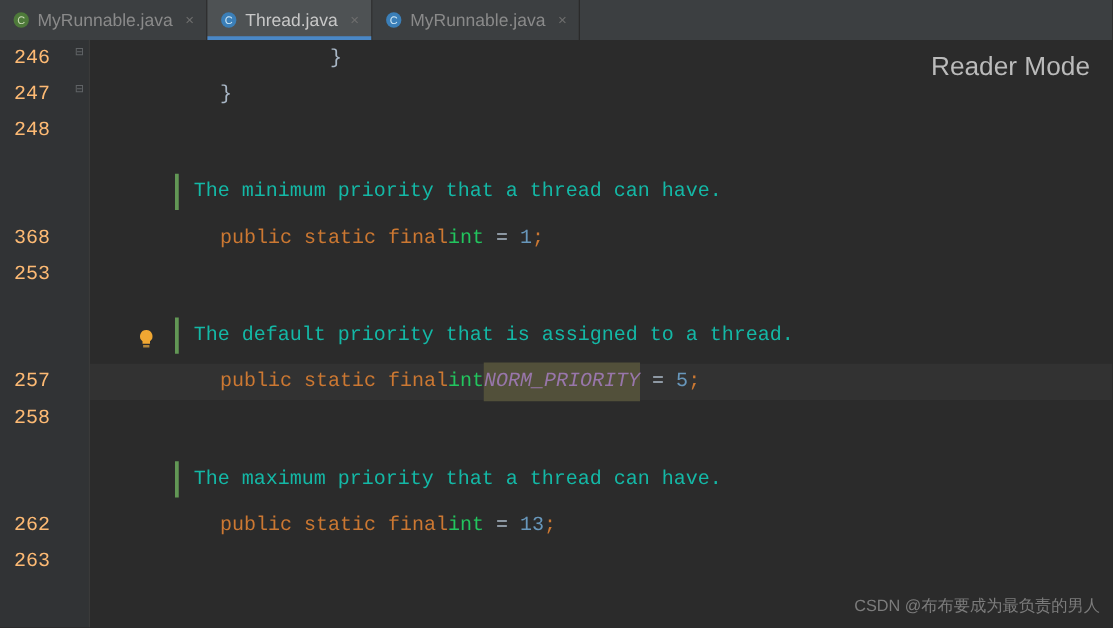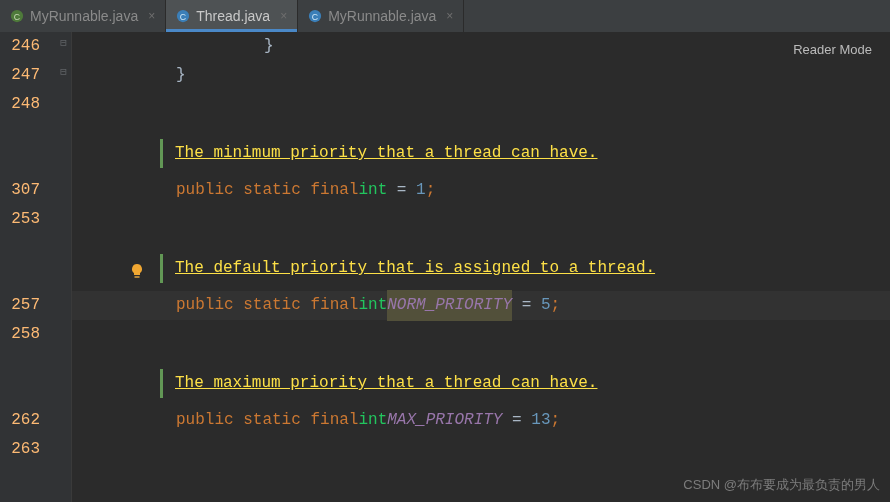--- a/index.html
+++ b/index.html
@@ -47,21 +47,21 @@
     .tab-close {
       color: #6e6e6e;
       font-size: 12px;
       margin-left: 4px;
     }
     .reader-mode {
       position: absolute;
       right: 18px;
       top: 42px;
       color: #bbbbbb;
-      font-size: 13px;
+      font-size: 21px;
     }
     .editor {
       display: flex;
       height: calc(100% - 32px);
       font-family: "Consolas", "Courier New", monospace;
       font-size: 16px;
     }
     .gutter {
       width: 56px;
       background: #313335;
@@ -88,24 +88,23 @@
       white-space: pre;
       display: flex;
       align-items: center;
     }
     .gutter .line { display: block; }
     .fold-col .line { display: block; }
     .code { flex: 1; position: relative; }
     .code .line { padding-left: 16px; }
     .doc-line {
       border-left: 3px solid #629755;
-      margin-left: 88px;
+      margin-left: 68px;
       padding-left: 12px;
-      color: #fde047;
-      text-decoration: underline;
+      color: #14b8a6;
     }
     .hl-line { background: #323232; }
     .kw { color: #cc7832; }
     .type { color: #22c55e; }
     .const { color: #9876aa; font-style: italic; }
     .num { color: #6897bb; }
     .semi { color: #cc7832; }
     .brace { color: #a9b7c6; }
     .bulb {
       position: absolute;
@@ -161,21 +160,21 @@
 <div class="reader-mode">Reader Mode</div>
 
 <div class="editor">
   <div class="gutter" id="gutter">
       <div class="line">246</div>
       <div class="line">247</div>
       <div class="line">248</div>
       <div style="height: 20px;"></div>
       <div class="line"></div>
       <div style="height: 8px;"></div>
-      <div class="line">307</div>
+      <div class="line">368</div>
       <div class="line">253</div>
       <div style="height: 20px;"></div>
       <div class="line"></div>
       <div style="height: 8px;"></div>
       <div class="line">257</div>
       <div class="line">258</div>
       <div style="height: 20px;"></div>
       <div class="line"></div>
       <div style="height: 8px;"></div>
       <div class="line">262</div>
@@ -214,18 +213,18 @@
       <div class="line doc-line" style="position: relative; padding-left: 12px;"><span class="bulb"><svg viewBox="0 0 16 16" width="16" height="16">
             <path d="M8 1a5 5 0 0 0-3 9v2h6v-2a5 5 0 0 0-3-9z" fill="#f0a732"></path>
             <rect x="5.5" y="13" width="5" height="2" fill="#b0843a"></rect>
           </svg></span>The default priority that is assigned to a thread.</div>
       <div style="height: 8px;"></div>
       <div class="line hl-line" style="position: relative;"><span style="display:inline-block;width:88px"></span><span class="kw">public static final</span> <span class="type">int</span> <span class="const const-hl">NORM_PRIORITY</span><span> = </span><span class="num">5</span><span class="semi">;</span></div>
       <div class="line" style="position: relative;"></div>
       <div style="height: 20px;"></div>
       <div class="line doc-line" style="position: relative; padding-left: 12px;">The maximum priority that a thread can have.</div>
       <div style="height: 8px;"></div>
-      <div class="line" style="position: relative;"><span style="display:inline-block;width:88px"></span><span class="kw">public static final</span> <span class="type">int</span> <span class="const">MAX_PRIORITY</span><span> = </span><span class="num">13</span><span class="semi">;</span></div>
+      <div class="line" style="position: relative;"><span style="display:inline-block;width:88px"></span><span class="kw">public static final</span> <span class="type">int</span> <span> = </span><span class="num">13</span><span class="semi">;</span></div>
       <div class="line" style="position: relative;"></div>
     </div>
 </div>
 
 <div class="watermark">CSDN @布布要成为最负责的男人</div>
 
 </body></html>

